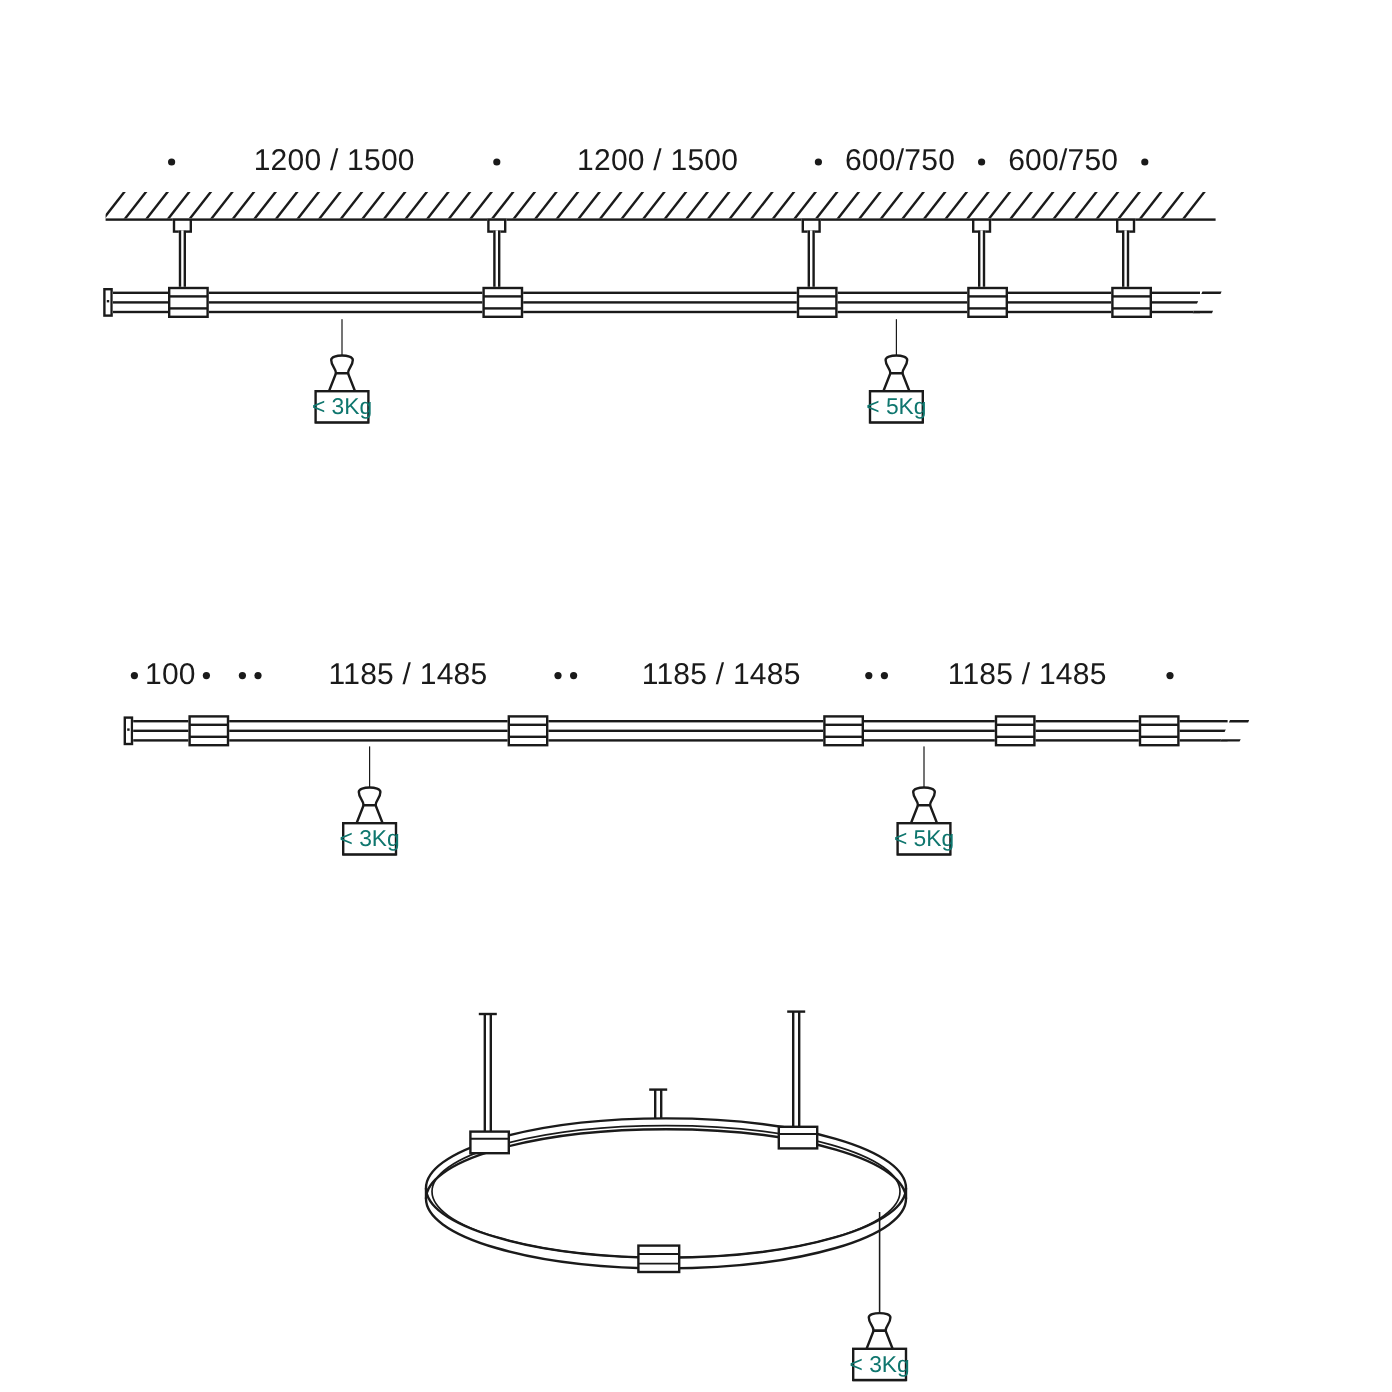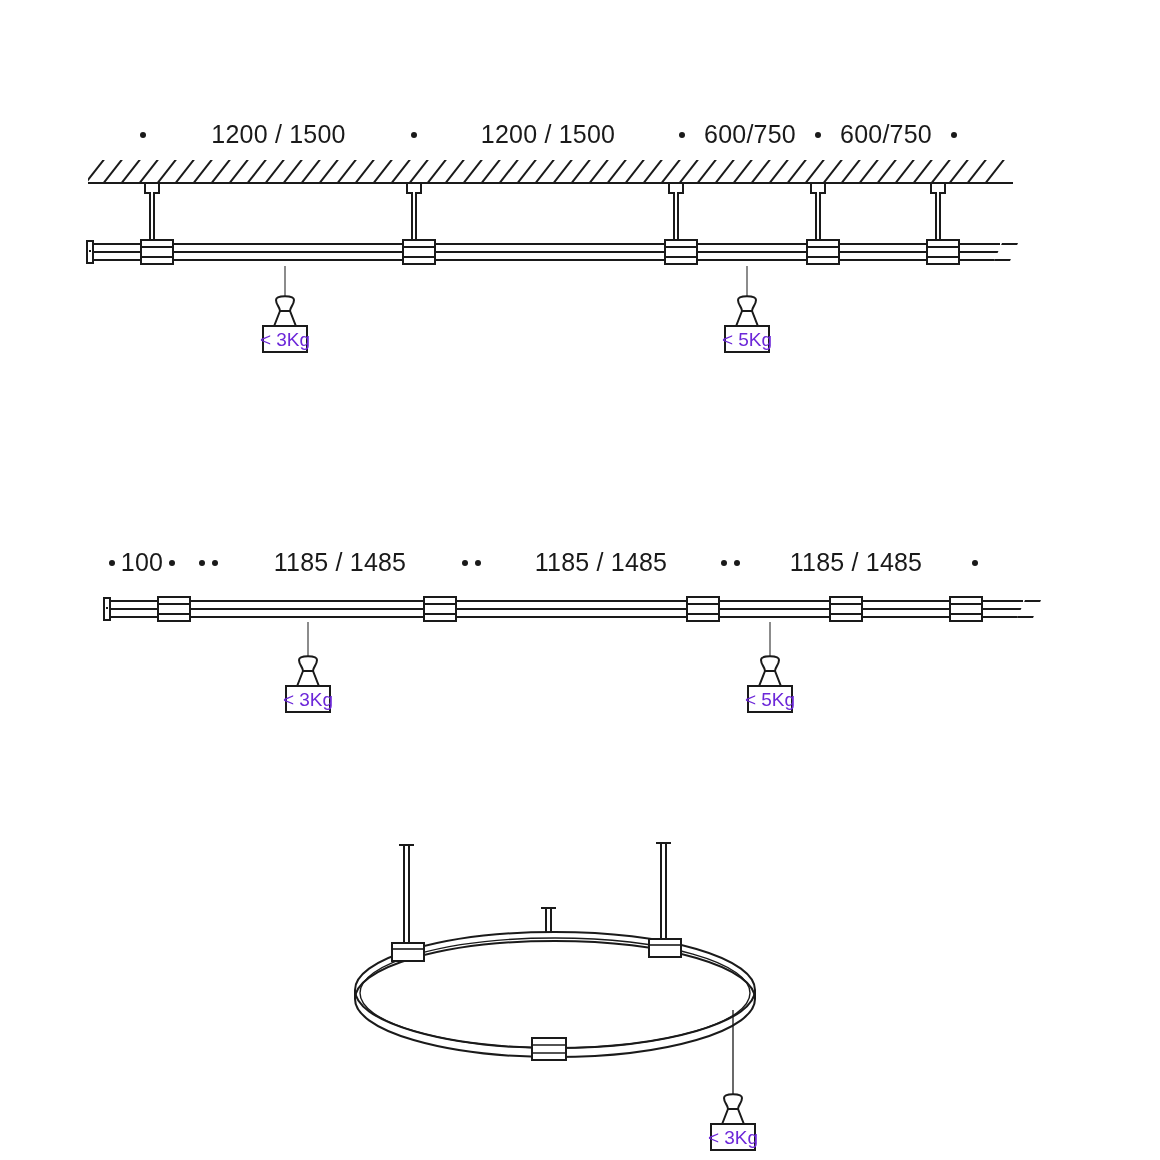--- a/index.html
+++ b/index.html
@@ -170,21 +170,21 @@
     position: absolute;
     left: 0;
     width: 72px;
   }
   .weight .wlabel {
     position: absolute;
     left: 0;
     width: 72px;
     text-align: center;
     font-size: 19px;
-    color: #6d28d9;
+    color: #0f766e;
   }
   svg { display: block; overflow: visible; }
 </style>
 </head>
 <body>
 
 <div class="sheet">
 
   <div class="diagram" style="left:0; top:0; width:1160px; height:400px;">
 

